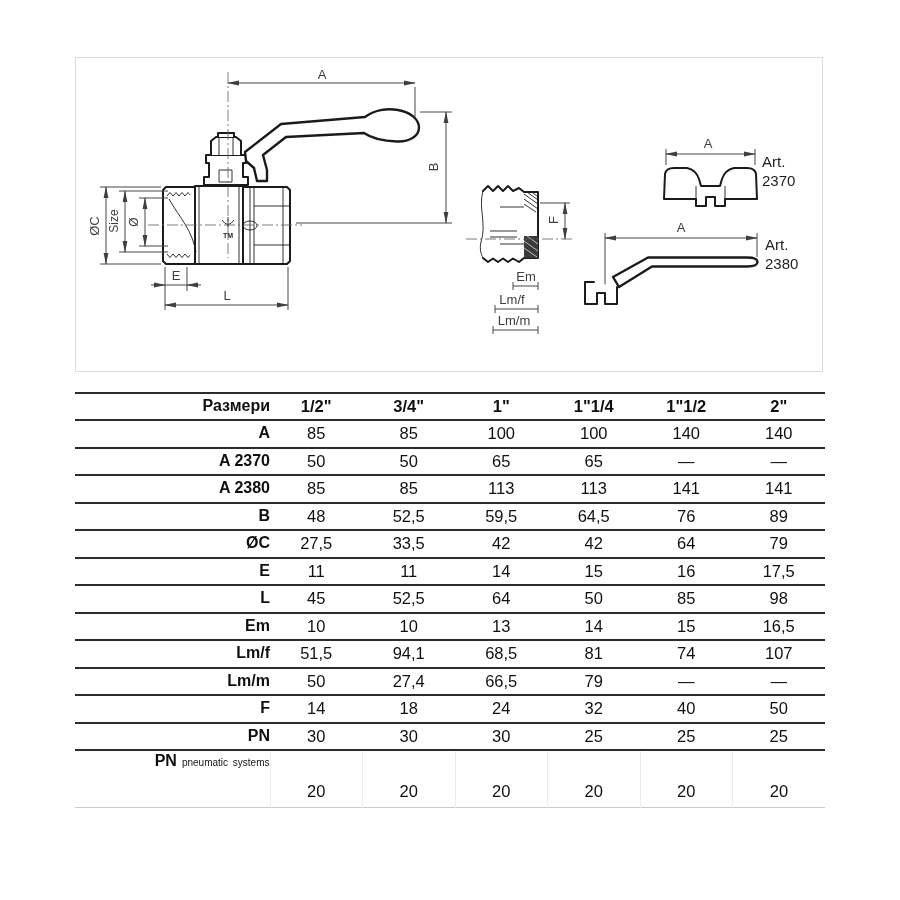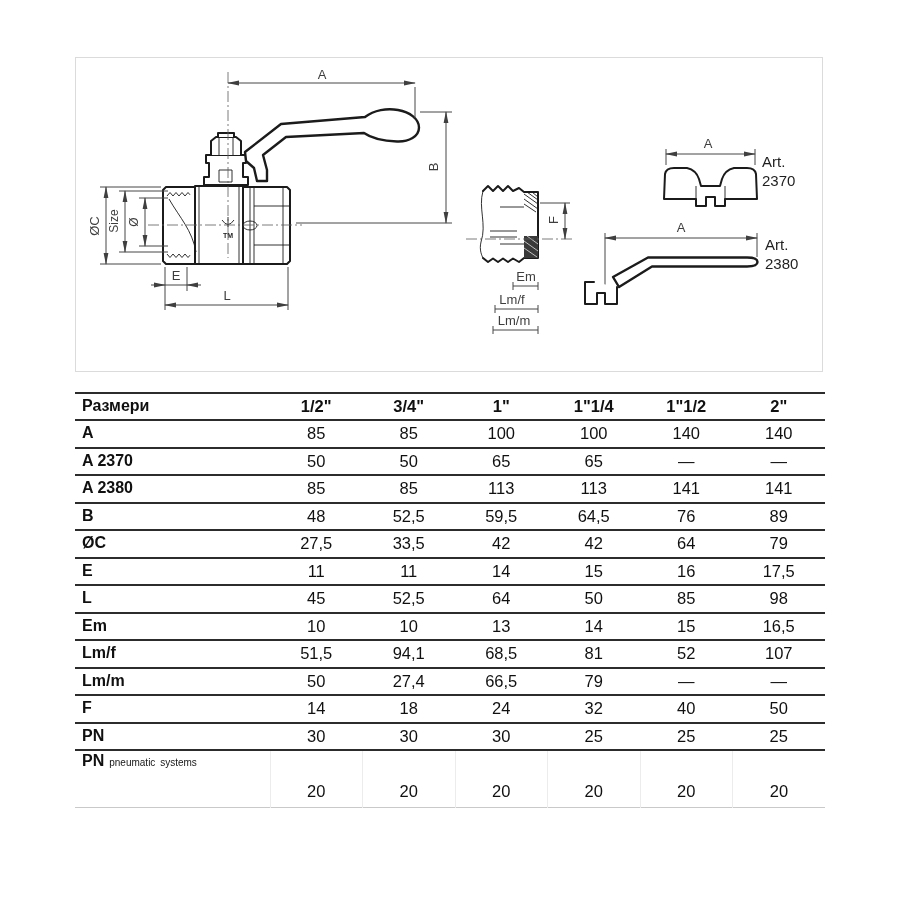--- a/index.html
+++ b/index.html
@@ -22,21 +22,21 @@
 
   
   .dims-table {
     position:absolute; left:75px; top:392px; width:750px;
     border-collapse:collapse; table-layout:fixed; color:#101010;
   }
   .dims-table thead tr { border-top:2px solid #2c2c2c; border-bottom:2.4px solid #2c2c2c; height:27px; }
   .dims-table tbody tr { border-bottom:2px solid #2c2c2c; height:27.5px; }
   .dims-table tbody tr.tall { height:57px; border-bottom:1.2px solid #c9c9c9; }
   .dims-table td { padding:0; line-height:1.05; }
-  .dims-table td.lbl { font-weight:bold; font-size:16px; text-align:left; padding-left:7px; }
+  .dims-table td.lbl { font-weight:bold; font-size:16px; text-align:right; padding-left:7px; }
   .dims-table thead td { font-weight:bold; font-size:16.5px; }
   .dims-table td.val { font-size:16.5px; text-align:center; }
   .dims-table tr.tall td.lbl { vertical-align:top; padding-top:2px; }
   .dims-table tr.tall td.val { vertical-align:bottom; padding-bottom:6px; border-left:1px solid #ececec; }
   .pn-note { font-size:10px; font-weight:normal; margin-left:5px; word-spacing:2px; color:#161616; }
 </style>
 </head>
 <body>
 
 <div class="page">
@@ -284,21 +284,21 @@
           <td class="val">14</td>
           <td class="val">15</td>
           <td class="val">16,5</td>
         </tr>
         <tr>
           <td class="lbl">Lm/f</td>
           <td class="val">51,5</td>
           <td class="val">94,1</td>
           <td class="val">68,5</td>
           <td class="val">81</td>
-          <td class="val">52</td>
+          <td class="val">74</td>
           <td class="val">107</td>
         </tr>
         <tr>
           <td class="lbl">Lm/m</td>
           <td class="val">50</td>
           <td class="val">27,4</td>
           <td class="val">66,5</td>
           <td class="val">79</td>
           <td class="val">—</td>
           <td class="val">—</td>

